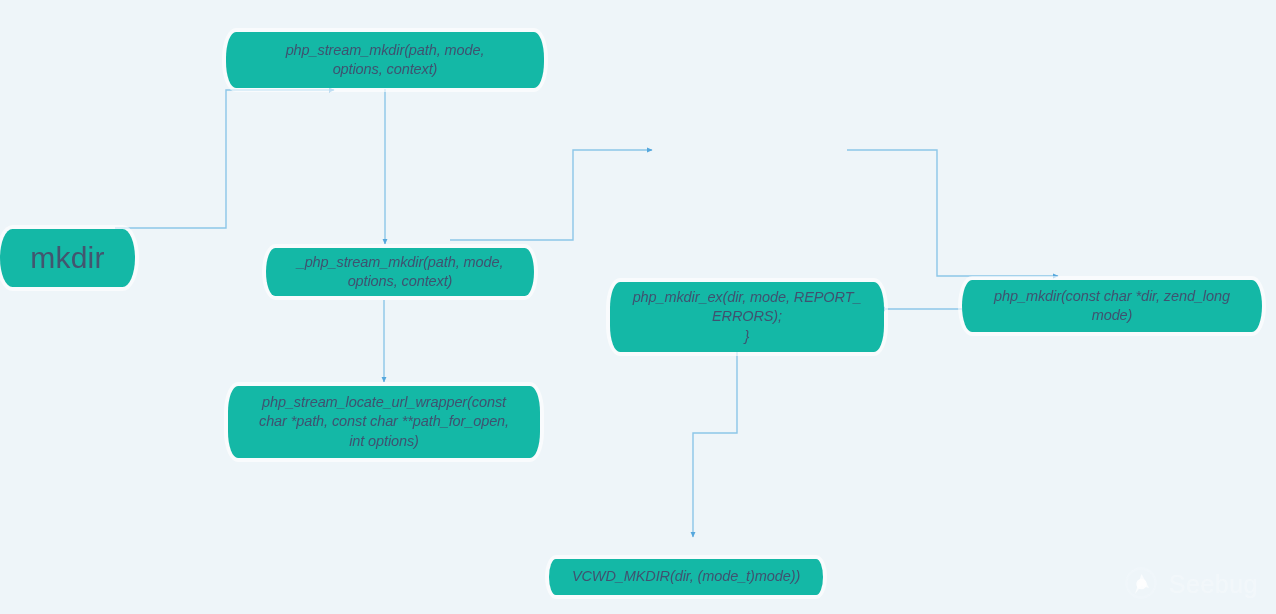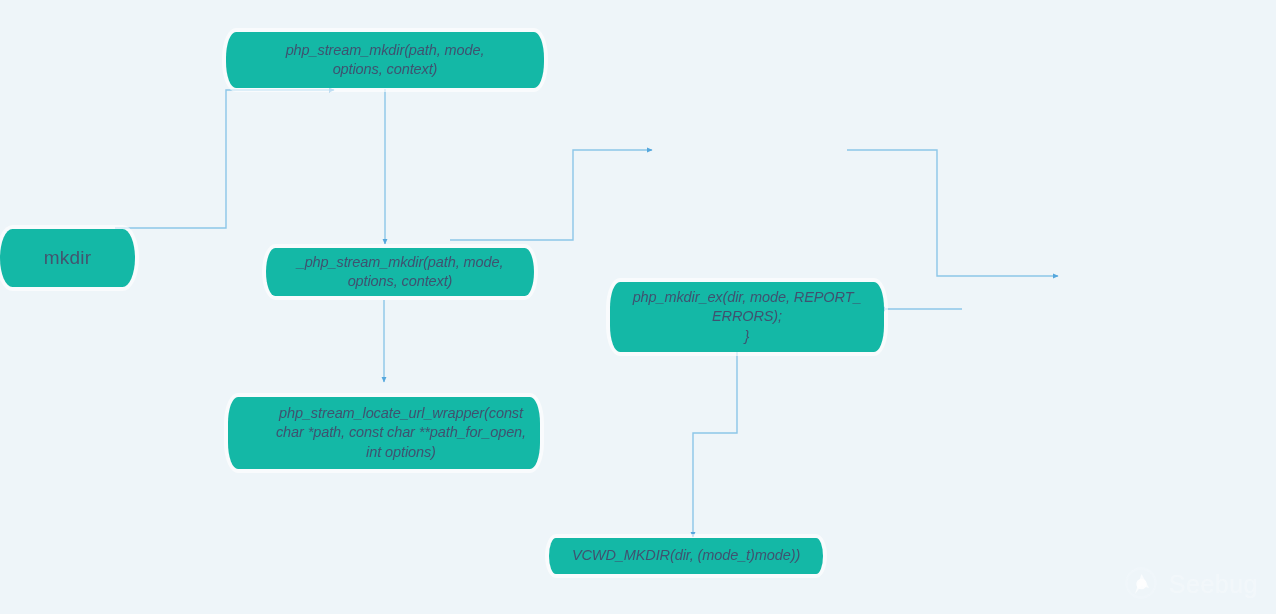--- a/index.html
+++ b/index.html
@@ -46,33 +46,33 @@
     border-radius: 10px / 26px;
     box-shadow: 0 0 0 4px rgba(255,255,255,0.62);
   }
   .node .txt {
     display: block;
     padding: 0 14px;
     white-space: pre-line;
   }
   .node.root {
     font-style: normal;
-    font-size: 19px;
+    font-size: 30px;
     letter-spacing: 0.2px;
     color: #43556f;
     border-radius: 18px / 42px;
   }
   .node.n-stream-mkdir   { left: 226px; top: 32px;  width: 318px; height: 56px;  font-size: 14.5px; }
   .node.n-plain-files    { left: 604px; top: 54px;  width: 318px; height: 94px;  font-size: 14.5px; }
   .node.n-root           { left: 0px;   top: 229px; width: 135px; height: 58px; }
   .node.n-_stream-mkdir  { left: 266px; top: 248px; width: 268px; height: 48px;  font-size: 14.5px; }
   .node.n-mkdir-ex       { left: 610px; top: 282px; width: 274px; height: 70px;  font-size: 14.5px; }
   .node.n-php-mkdir      { left: 962px; top: 280px; width: 300px; height: 52px;  font-size: 14.5px; }
-  .node.n-locate-url     { left: 228px; top: 397px; width: 312px; height: 72px;  font-size: 14.5px; justify-content: flex-end; }
-  .node.n-vcwd           { left: 549px; top: 538px; width: 274px; height: 36px;  font-size: 14.5px; }
+  .node.n-locate-url     { left: 228px; top: 386px; width: 312px; height: 72px;  font-size: 14.5px; }
+  .node.n-vcwd           { left: 549px; top: 559px; width: 274px; height: 36px;  font-size: 14.5px; }
 
   
   #watermark {
     position: absolute;
     right: 18px;
     bottom: 10px;
     display: flex;
     align-items: center;
     gap: 8px;
     opacity: 0.95;
@@ -129,20 +129,24 @@
     <span class="txt">_php_stream_mkdir(path, mode,
 options, context)</span>
   </div>
 
   <div class="node n-mkdir-ex">
     <span class="txt">php_mkdir_ex(dir, mode, REPORT_
 ERRORS);
 }</span>
   </div>
 
+  <div class="node n-php-mkdir">
+    <span class="txt">php_mkdir(const char *dir, zend_long
+mode)</span>
+  </div>
 
   <div class="node n-locate-url">
     <span class="txt">php_stream_locate_url_wrapper(const
 char *path, const char **path_for_open,
 int options)</span>
   </div>
 
   <div class="node n-vcwd">
     <span class="txt">VCWD_MKDIR(dir, (mode_t)mode))</span>
   </div>

